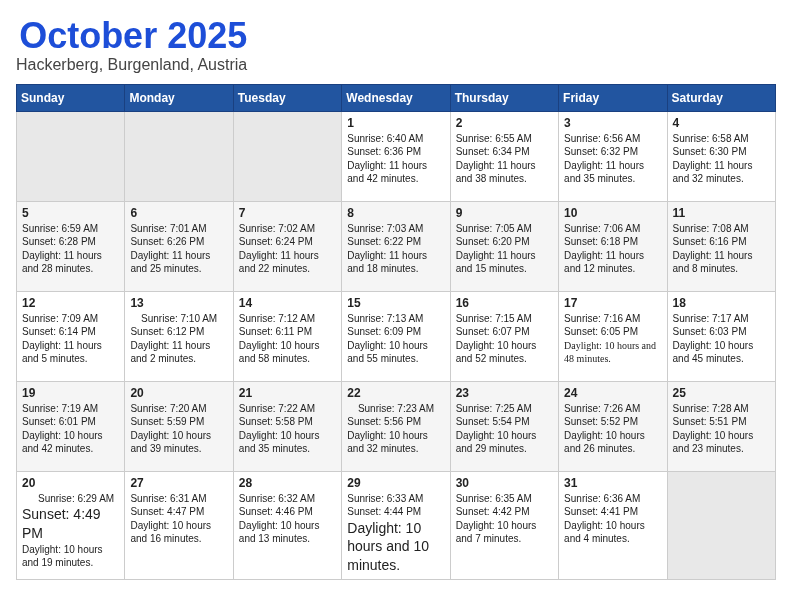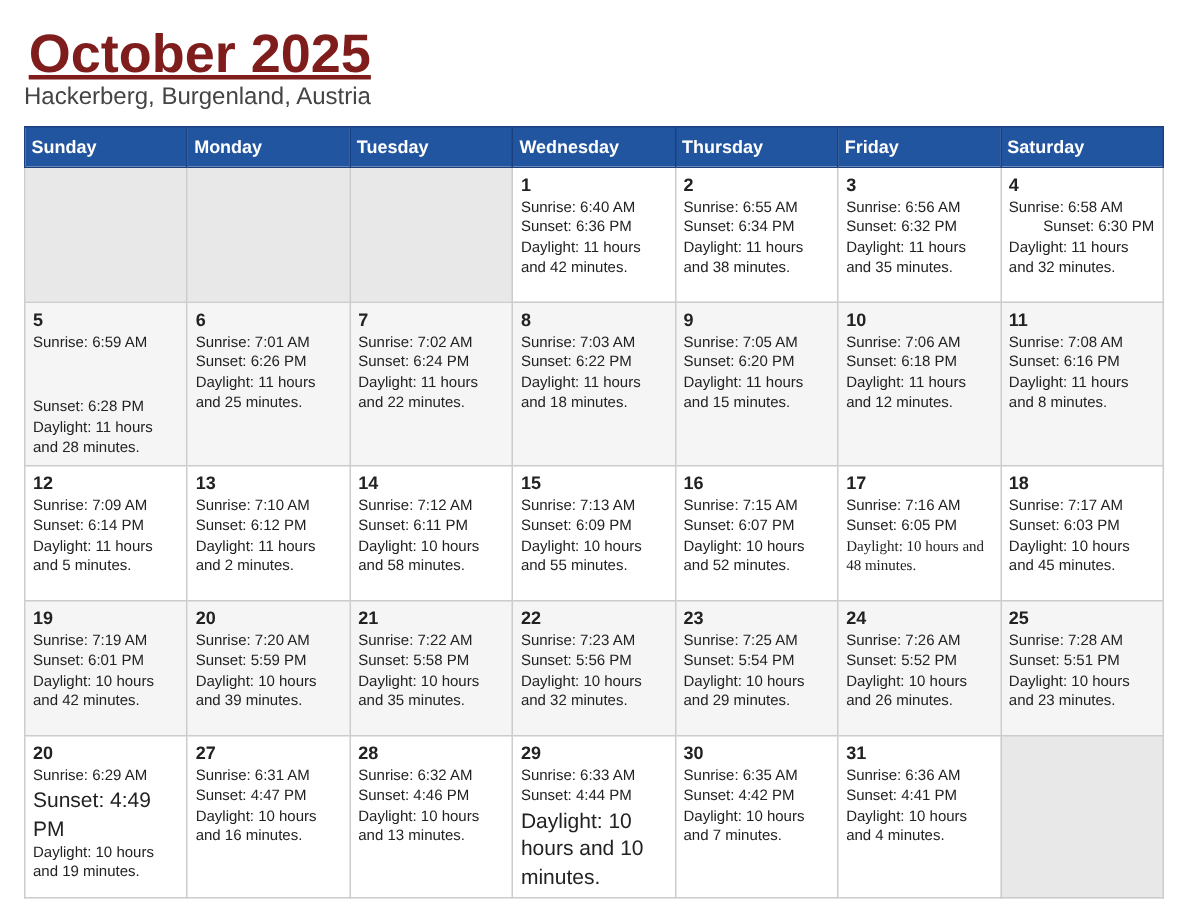--- a/index.html
+++ b/index.html
@@ -24,23 +24,22 @@
     .logo-icon {
       width: 28px;
       height: 28px;
     }
     .title-block {
       text-align: right;
     }
     .month-title {
       font-size: 36px;
       font-weight: bold;
-      color: #7f1d1d;
+      color: #1d4ed8;
       line-height: 1.1;
-      text-decoration: underline;
     }
     .location-title {
       font-size: 16px;
       color: #444;
     }
     table {
       width: 100%;
       border-collapse: collapse;
       table-layout: fixed;
     }
@@ -116,29 +115,29 @@
         </td>
         <td>
           <span class="day-number">3</span>
           <div style="font-size: 10px; line-height: 1.35;">Sunrise: 6:56 AM</div>
           <div style="font-size: 10px; line-height: 1.35;">Sunset: 6:32 PM</div>
           <div style="font-size: 10px; line-height: 1.35;">Daylight: 11 hours and 35 minutes.</div>
         </td>
         <td>
           <span class="day-number">4</span>
           <div style="font-size: 10px; line-height: 1.35;">Sunrise: 6:58 AM</div>
-          <div style="font-size: 10px; line-height: 1.35; margin-left: 23px;">Sunset: 6:30 PM</div>
+          <div style="font-size: 10px; line-height: 1.35;">Sunset: 6:30 PM</div>
           <div style="font-size: 10px; line-height: 1.35;">Daylight: 11 hours and 32 minutes.</div>
         </td>
       </tr>
       <tr>
         <td>
           <span class="day-number">5</span>
           <div style="font-size: 10px; line-height: 1.35;">Sunrise: 6:59 AM</div>
-          <div style="font-size: 10px; line-height: 1.35; margin-top: 30px;">Sunset: 6:28 PM</div>
+          <div style="font-size: 10px; line-height: 1.35;">Sunset: 6:28 PM</div>
           <div style="font-size: 10px; line-height: 1.35;">Daylight: 11 hours and 28 minutes.</div>
         </td>
         <td>
           <span class="day-number">6</span>
           <div style="font-size: 10px; line-height: 1.35;">Sunrise: 7:01 AM</div>
           <div style="font-size: 10px; line-height: 1.35;">Sunset: 6:26 PM</div>
           <div style="font-size: 10px; line-height: 1.35;">Daylight: 11 hours and 25 minutes.</div>
         </td>
         <td>
           <span class="day-number">7</span>
@@ -173,21 +172,21 @@
       </tr>
       <tr>
         <td>
           <span class="day-number">12</span>
           <div style="font-size: 10px; line-height: 1.35;">Sunrise: 7:09 AM</div>
           <div style="font-size: 10px; line-height: 1.35;">Sunset: 6:14 PM</div>
           <div style="font-size: 10px; line-height: 1.35;">Daylight: 11 hours and 5 minutes.</div>
         </td>
         <td>
           <span class="day-number">13</span>
-          <div style="font-size: 10px; line-height: 1.35;">Sunrise: 7:10 AM</div>
+          <div style="font-size: 10px; line-height: 1.35; text-align: center;">Sunrise: 7:10 AM</div>
           <div style="font-size: 10px; line-height: 1.35;">Sunset: 6:12 PM</div>
           <div style="font-size: 10px; line-height: 1.35;">Daylight: 11 hours and 2 minutes.</div>
         </td>
         <td>
           <span class="day-number">14</span>
           <div style="font-size: 10px; line-height: 1.35;">Sunrise: 7:12 AM</div>
           <div style="font-size: 10px; line-height: 1.35;">Sunset: 6:11 PM</div>
           <div style="font-size: 10px; line-height: 1.35;">Daylight: 10 hours and 58 minutes.</div>
         </td>
         <td>
@@ -229,21 +228,21 @@
           <div style="font-size: 10px; line-height: 1.35;">Daylight: 10 hours and 39 minutes.</div>
         </td>
         <td>
           <span class="day-number">21</span>
           <div style="font-size: 10px; line-height: 1.35;">Sunrise: 7:22 AM</div>
           <div style="font-size: 10px; line-height: 1.35;">Sunset: 5:58 PM</div>
           <div style="font-size: 10px; line-height: 1.35;">Daylight: 10 hours and 35 minutes.</div>
         </td>
         <td>
           <span class="day-number">22</span>
-          <div style="font-size: 10px; line-height: 1.35;">Sunrise: 7:23 AM</div>
+          <div style="font-size: 10px; line-height: 1.35; text-align: center;">Sunrise: 7:23 AM</div>
           <div style="font-size: 10px; line-height: 1.35;">Sunset: 5:56 PM</div>
           <div style="font-size: 10px; line-height: 1.35;">Daylight: 10 hours and 32 minutes.</div>
         </td>
         <td>
           <span class="day-number">23</span>
           <div style="font-size: 10px; line-height: 1.35;">Sunrise: 7:25 AM</div>
           <div style="font-size: 10px; line-height: 1.35;">Sunset: 5:54 PM</div>
           <div style="font-size: 10px; line-height: 1.35;">Daylight: 10 hours and 29 minutes.</div>
         </td>
         <td>
@@ -255,21 +254,21 @@
         <td>
           <span class="day-number">25</span>
           <div style="font-size: 10px; line-height: 1.35;">Sunrise: 7:28 AM</div>
           <div style="font-size: 10px; line-height: 1.35;">Sunset: 5:51 PM</div>
           <div style="font-size: 10px; line-height: 1.35;">Daylight: 10 hours and 23 minutes.</div>
         </td>
       </tr>
       <tr>
         <td>
           <span class="day-number">20</span>
-          <div style="font-size: 10px; line-height: 1.35;">Sunrise: 6:29 AM</div>
+          <div style="font-size: 10px; line-height: 1.35; margin-left: 16px;">Sunrise: 6:29 AM</div>
           <div style="font-size: 14px; line-height: 1.35;">Sunset: 4:49 PM</div>
           <div style="font-size: 10px; line-height: 1.35;">Daylight: 10 hours and 19 minutes.</div>
         </td>
         <td>
           <span class="day-number">27</span>
           <div style="font-size: 10px; line-height: 1.35;">Sunrise: 6:31 AM</div>
           <div style="font-size: 10px; line-height: 1.35;">Sunset: 4:47 PM</div>
           <div style="font-size: 10px; line-height: 1.35;">Daylight: 10 hours and 16 minutes.</div>
         </td>
         <td>

